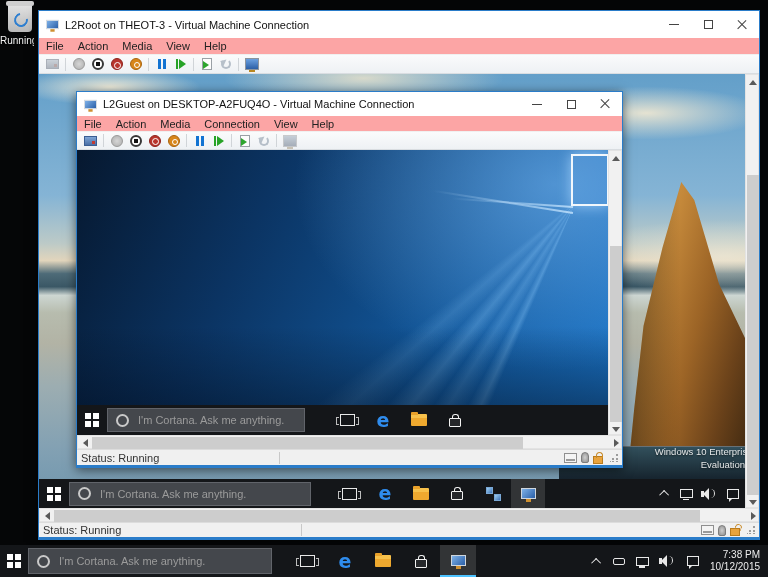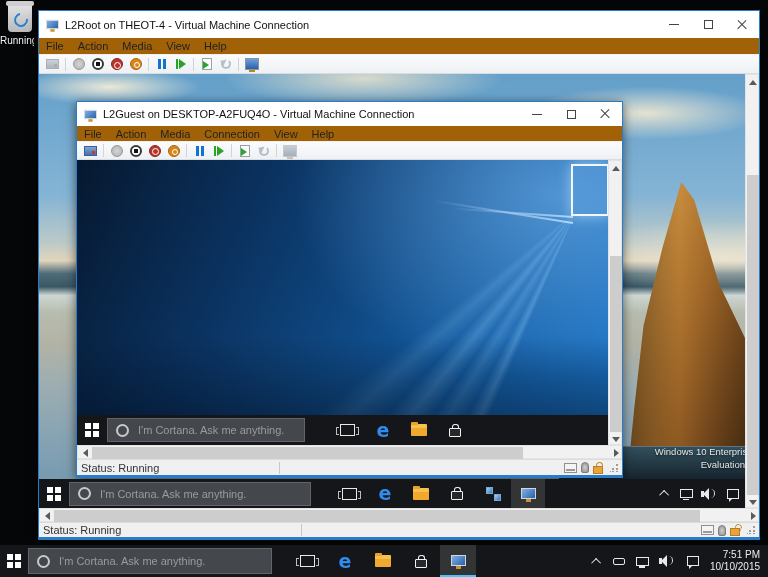--- a/index.html
+++ b/index.html
@@ -11,21 +11,21 @@
   .win { background:#fff; border:1px solid #2a7cc9; box-shadow:0 2px 10px rgba(0,0,0,.55); }
   .tbar { display:flex; align-items:center; font-size:11px; color:#111; background:#fff; padding-left:6px; }
   .tbar .cap { margin-left:5px; white-space:nowrap; overflow:hidden; }
   .wbtns { margin-left:auto; display:flex; height:100%; }
   .wbtn { width:34px; height:100%; display:flex; align-items:center; justify-content:center; }
   .gl-min { width:10px; height:1px; background:#444; }
   .gl-max { width:9px; height:9px; border:1px solid #444; }
   .gl-close { position:relative; width:10px; height:10px; }
   .gl-close i { position:absolute; left:-1px; top:4px; width:12px; height:1.4px; background:#444; display:block; }
   .gl-close i:first-child { transform:rotate(45deg); } .gl-close i:last-child { transform:rotate(-45deg); }
-  .mbar { display:flex; align-items:center; background:#a16207; font-size:11px; color:#222; border-bottom:1px solid #f0f0f0; }
+  .mbar { display:flex; align-items:center; background:#fca5a5; font-size:11px; color:#222; border-bottom:1px solid #f0f0f0; }
   .mitem { padding:1px 7px; }
   .toolbar { display:flex; align-items:center; background:linear-gradient(#fafbfc,#eef1f4); border-bottom:1px solid #d9dde1; padding-left:4px; }
   .tsep { width:1px; height:13px; background:#d0d4d8; margin:0 3px; }
   .tbtn { width:19px; height:16px; display:flex; align-items:center; justify-content:center; }
   .sbar { background:#f0f0f0; display:flex; align-items:center; font-size:11px; color:#333; padding:0 4px; border-top:1px solid #dcdcdc; }
   .ssep { width:1px; height:12px; background:#c8c8c8; margin-left:120px; }
   .sbar .right { margin-left:auto; display:flex; align-items:center; gap:4px; }
 
   
   .i-cad { width:13px; height:10px; background:linear-gradient(#7fa6d6,#4a6fa6); border:1px solid #3c movement; border:1px solid #3b5e93; position:relative; }
@@ -152,21 +152,21 @@
 
 <div class="abs" style="left:0;top:4px;width:38px;">
   <div class="bin"></div>
   <div class="bin-label">Running</div>
 </div>
 
 <div class="abs win" style="left:38px;top:10px;width:722px;height:530px;">
 
   <div class="abs tbar" style="left:0;top:0;width:720px;height:27px;">
     <span class="i-vmc" style="transform:scale(.85);"></span>
-    <span class="cap">L2Root on THEOT-4 - Virtual Machine Connection</span>
+    <span class="cap">L2Root on THEOT-3 - Virtual Machine Connection</span>
     <span class="wbtns">
       <span class="wbtn">
           <span class="gl-min"></span>
         </span>
       <span class="wbtn">
           <span class="gl-max"></span>
         </span>
       <span class="wbtn">
           <span class="gl-close">
             <i></i>
@@ -230,21 +230,21 @@
   <div class="abs root-desktop" style="left:0;top:63px;width:706px;height:434px;">
     <div class="cliff"></div>
     <div class="cliff-shade"></div>
     <div class="searight"></div>
 
     <div class="watermark">
       <div>Windows 10 Enterprise In</div>
       <div>Evaluation cop</div>
     </div>
 
-    <div class="abs win" style="left:37px;top:27px;width:547px;height:377px;">
+    <div class="abs win" style="left:37px;top:17px;width:547px;height:377px;">
 
       <div class="abs tbar" style="left:0;top:0;width:545px;height:24px;">
         <span class="i-vmc" style="transform:scale(.85);"></span>
         <span class="cap">L2Guest on DESKTOP-A2FUQ4O - Virtual Machine Connection</span>
         <span class="wbtns">
           <span class="wbtn">
               <span class="gl-min"></span>
             </span>
           <span class="wbtn">
               <span class="gl-max"></span>
@@ -490,18 +490,18 @@
           <span class="bx"></span>
           <span class="tr"></span>
           <span class="wv"></span>
         </span>
       </span>
     <span class="tb-item" style="width:26px;">
         <span class="i-ac"></span>
       </span>
     <span class="tb-item" style="width:62px;">
       <span class="clock">
-        <div>7:51 PM</div>
-        <div>10/10/2015</div>
+        <div>7:38 PM</div>
+        <div>10/12/2015</div>
       </span>
     </span>
   </span>
 </div>
 
 </body></html>

